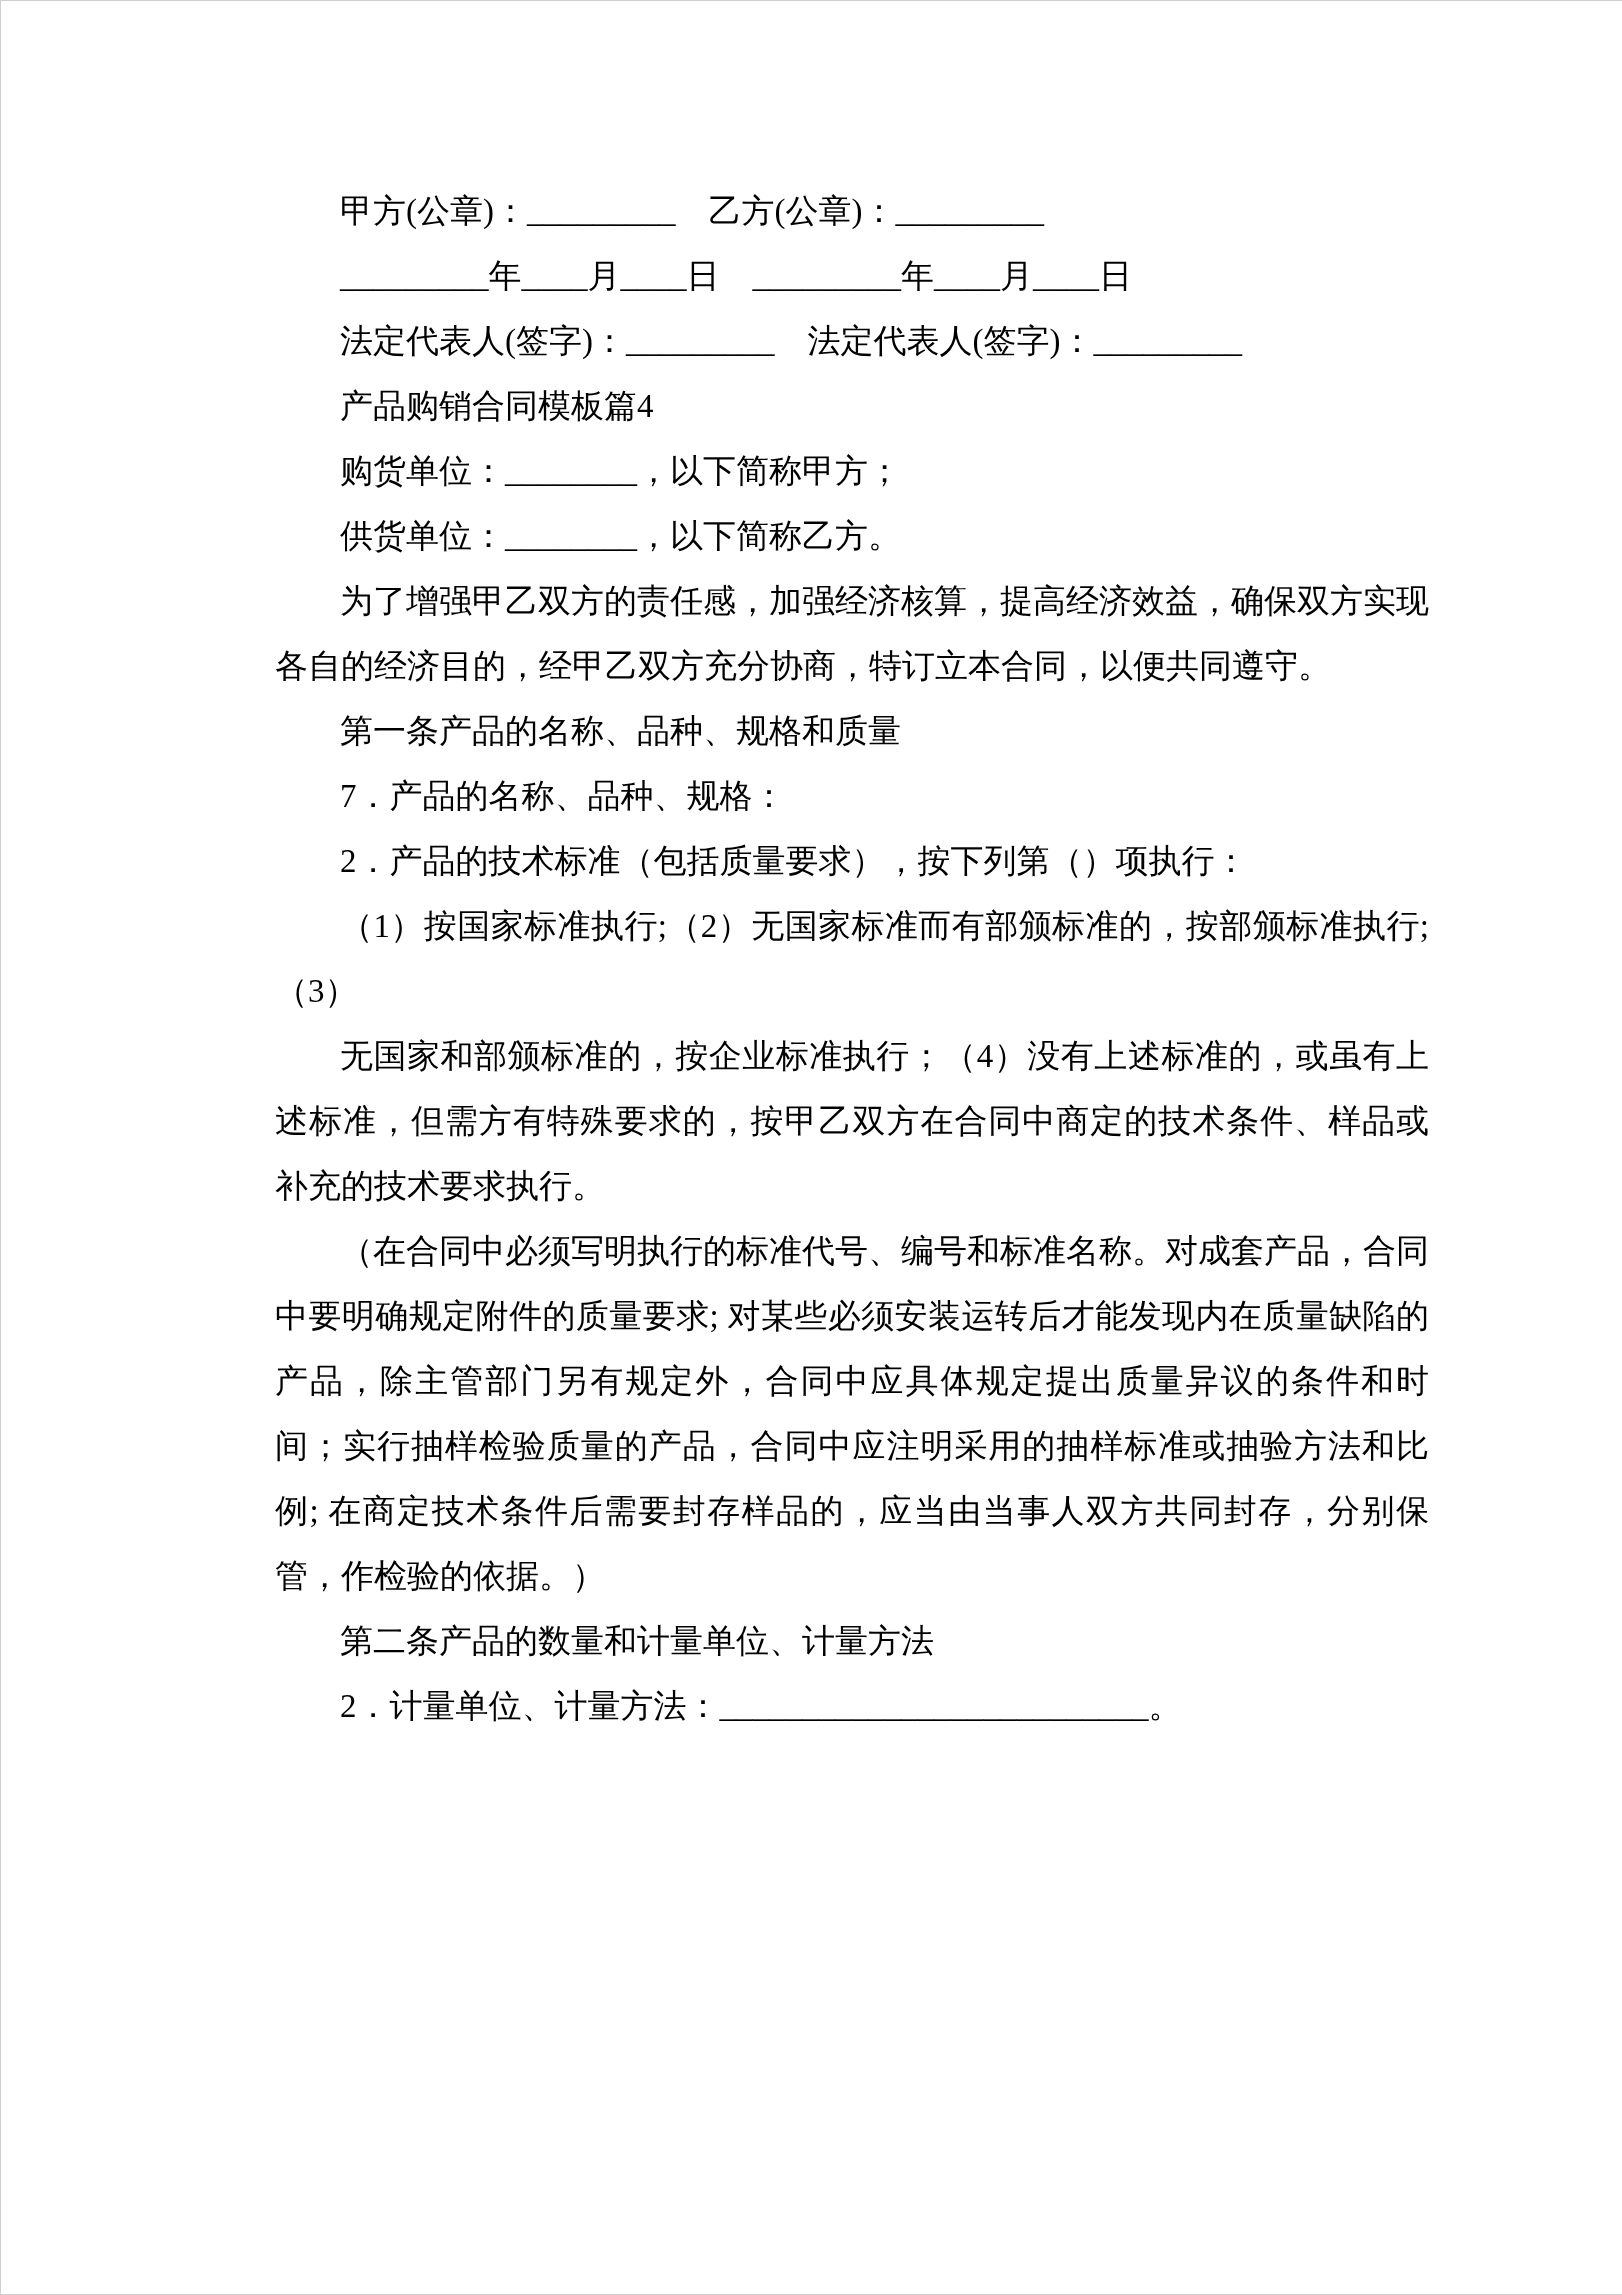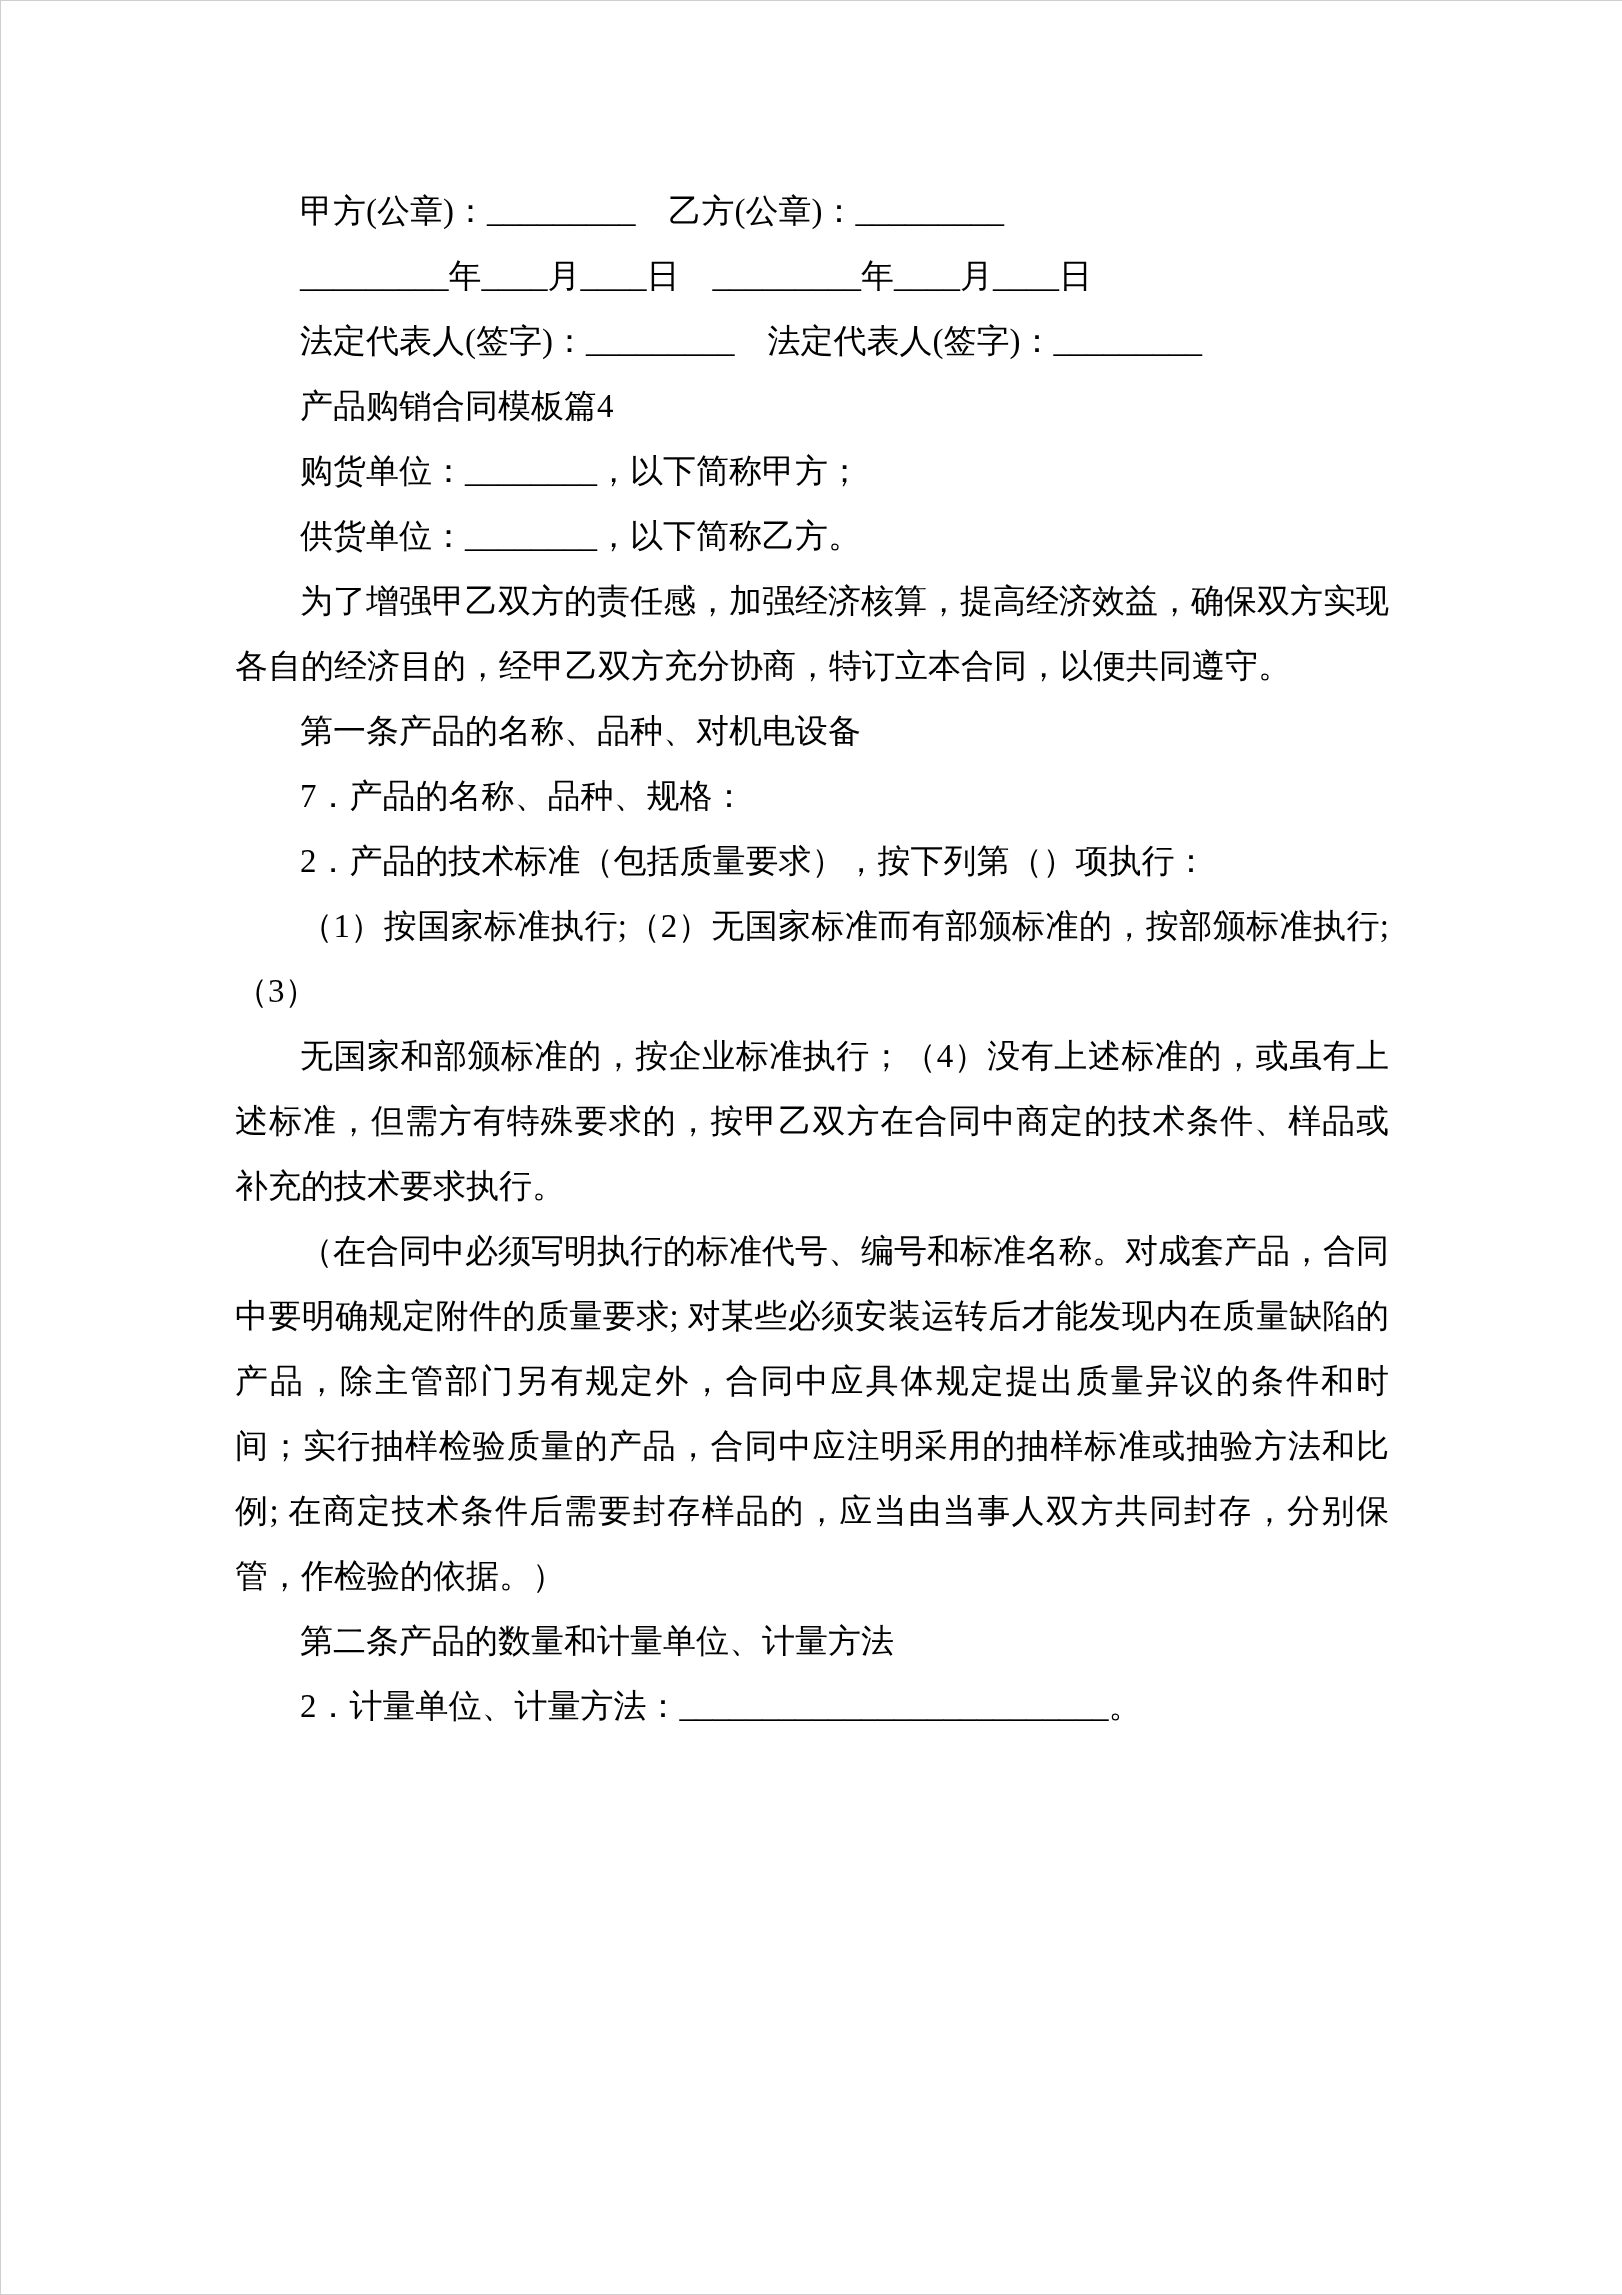--- a/index.html
+++ b/index.html
@@ -18,20 +18,21 @@
     box-sizing: border-box;
     width: 1623px;
     height: 2295px;
     background: #ffffff;
     border: 0.7px solid #cfcfcf;
     padding: 178px 234px 131px 234px;
     overflow: hidden;
   }
   .doc {
     width: 1154px;
+    margin-left: 40px;
   }
   .para {
     margin: 0;
     padding: 0;
     font-size: 33px;
     line-height: 65px;
     text-align: justify;
     overflow-wrap: break-word;
     color: #000000;
   }
@@ -44,21 +45,21 @@
 
 <div class="page">
   <div class="doc">
       <p class="para indent">甲方(公章)：_________　乙方(公章)：_________</p>
       <p class="para indent">_________年____月____日　_________年____月____日</p>
       <p class="para indent">法定代表人(签字)：_________　法定代表人(签字)：_________</p>
       <p class="para indent">产品购销合同模板篇4</p>
       <p class="para indent">购货单位：________，以下简称甲方；</p>
       <p class="para indent">供货单位：________，以下简称乙方。</p>
       <p class="para indent">为了增强甲乙双方的责任感，加强经济核算，提高经济效益，确保双方实现各自的经济目的，经甲乙双方充分协商，特订立本合同，以便共同遵守。</p>
-      <p class="para indent">第一条产品的名称、品种、对机电设备</p>
+      <p class="para indent">第一条产品的名称、品种、规格和质量</p>
       <p class="para indent">7．产品的名称、品种、规格：</p>
       <p class="para indent">2．产品的技术标准（包括质量要求），按下列第（）项执行：</p>
       <p class="para indent">（1）按国家标准执行;（2）无国家标准而有部颁标准的，按部颁标准执行;（3）</p>
       <p class="para indent">无国家和部颁标准的，按企业标准执行；（4）没有上述标准的，或虽有上述标准，但需方有特殊要求的，按甲乙双方在合同中商定的技术条件、样品或补充的技术要求执行。</p>
       <p class="para indent">（在合同中必须写明执行的标准代号、编号和标准名称。对成套产品，合同中要明确规定附件的质量要求; 对某些必须安装运转后才能发现内在质量缺陷的产品，除主管部门另有规定外，合同中应具体规定提出质量异议的条件和时间；实行抽样检验质量的产品，合同中应注明采用的抽样标准或抽验方法和比例; 在商定技术条件后需要封存样品的，应当由当事人双方共同封存，分别保管，作检验的依据。）</p>
       <p class="para indent">第二条产品的数量和计量单位、计量方法</p>
       <p class="para indent">2．计量单位、计量方法：__________________________。</p>
     </div>
 </div>
 

